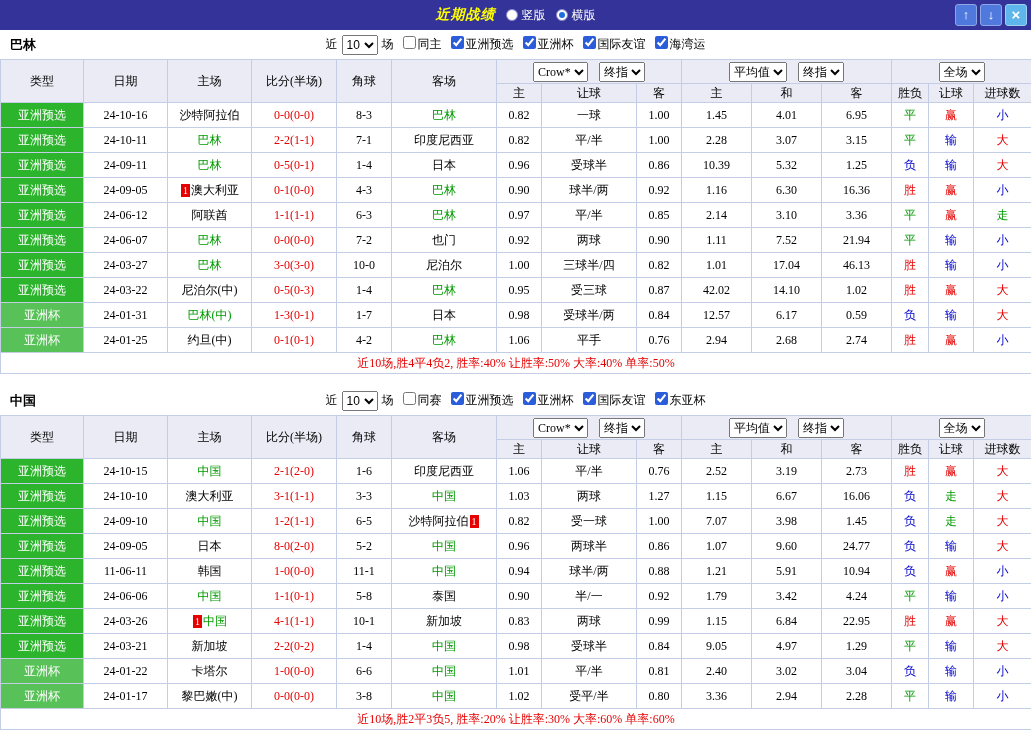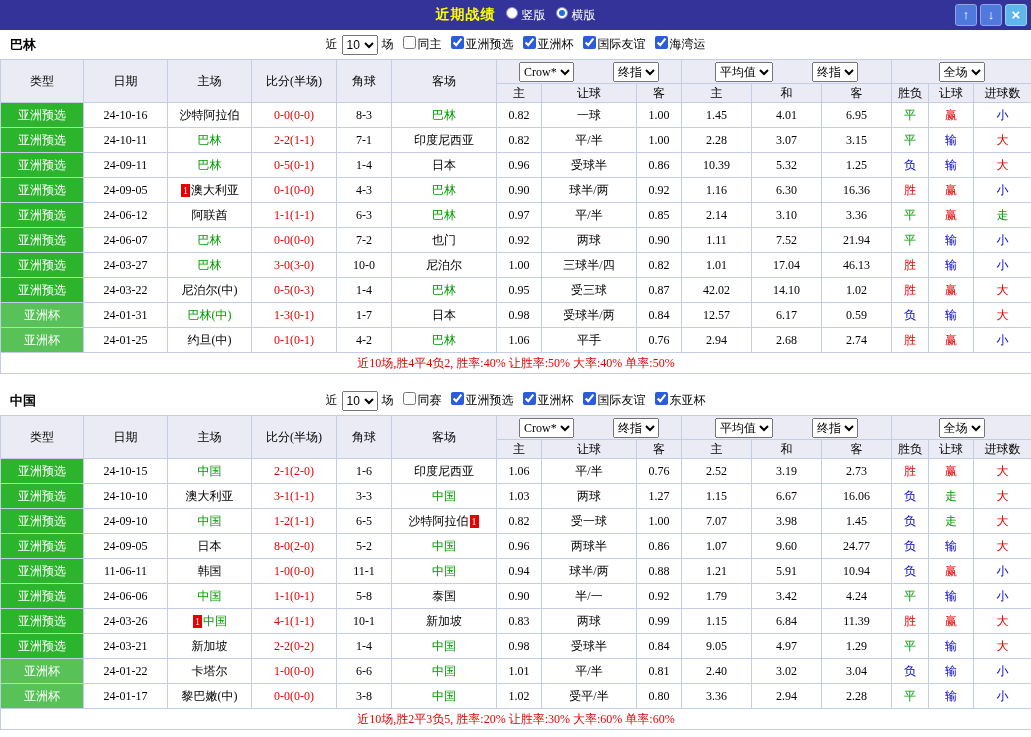--- a/index.html
+++ b/index.html
@@ -12,22 +12,22 @@
   }
   
   .topbar {
     height: 30px;
     background: #333399;
     display: flex;
     align-items: center;
     position: relative;
   }
   .topbar-center { margin: 0 auto; display: flex; align-items: center; gap: 10px; }
-  .topbar-title { color: #ffff00; font-weight: bold; font-size: 14px; letter-spacing: 1px; }
-  .radio-item { display: flex; align-items: flex-start; gap: 4px; color: #fff; cursor: pointer; }
+  .topbar-title { color: #ffff00; font-weight: bold; font-size: 14px; letter-spacing: 1px; font-style: italic; }
+  .radio-item { display: flex; align-items: center; gap: 4px; color: #fff; cursor: pointer; }
   .radio-dot {
     width: 12px; height: 12px; border-radius: 50%;
     background: #fff; border: 1px solid #8888cc; position: relative; display: inline-block;
   }
   .radio-dot.sel::after {
     content: ""; position: absolute; left: 2px; top: 2px;
     width: 6px; height: 6px; border-radius: 50%; background: #1e6ee0;
   }
   .win-buttons { position: absolute; right: 4px; top: 4px; display: flex; gap: 3px; }
   .win-btn {
@@ -61,21 +61,21 @@
   .t-focus { color: #009900; }
   .t-norm { color: #000; text-align: center; }
   .mark {
     background: #e60000; color: #fff; font-size: 10px;
     padding: 0 2px; margin: 0 1px; line-height: 13px; display: inline-block;
   }
   td.c-red { color: #e60000; }
   td.c-green { color: #009900; }
   td.c-blue { color: #0000cc; }
   tfoot td.summary { height: 21px; color: #e60000; background: #fff; }
-  .selcell select { margin: 0 18px; }
+  .selcell select { margin: 0 4px; }
   .gap { height: 12px; background: #fff; }
 </style>
 </head>
 <body>
 
 <div class="app">
 
   <div class="topbar">
     <div class="topbar-center">
       <span class="topbar-title">近期战绩</span>
@@ -545,21 +545,21 @@
             <td>24-03-26</td>
             <td><span class="mark">1</span><span class="t-focus">中国</span></td>
             <td class="score">4-1(1-1)</td>
             <td>10-1</td>
             <td><span class="t-norm">新加坡</span></td>
             <td class="oddcell">0.83</td>
             <td class="oddcell">两球</td>
             <td class="oddcell">0.99</td>
             <td>1.15</td>
             <td>6.84</td>
-            <td>11.39</td>
+            <td>22.95</td>
             <td class="c-red">胜</td>
             <td class="c-red">赢</td>
             <td class="c-red">大</td>
           </tr>
           <tr>
             <td class="badge pre">亚洲预选</td>
             <td>24-03-21</td>
             <td><span class="t-norm">新加坡</span></td>
             <td class="score">2-2(0-2)</td>
             <td>1-4</td>

